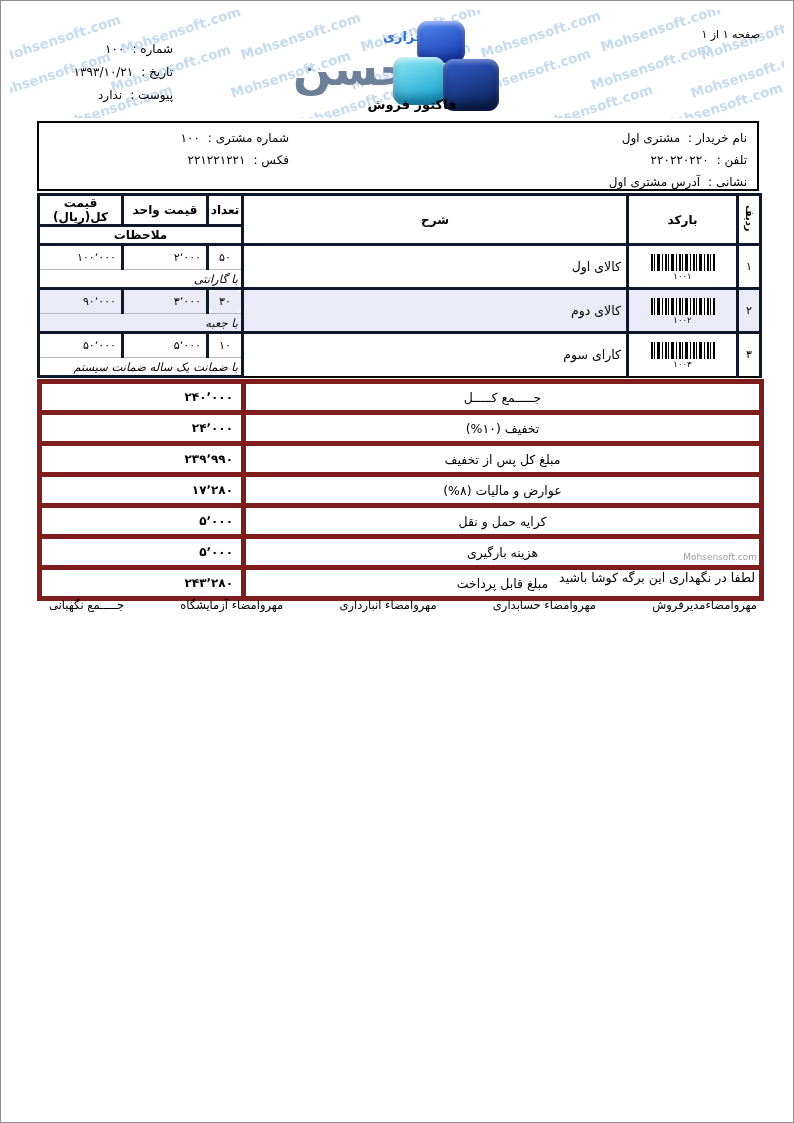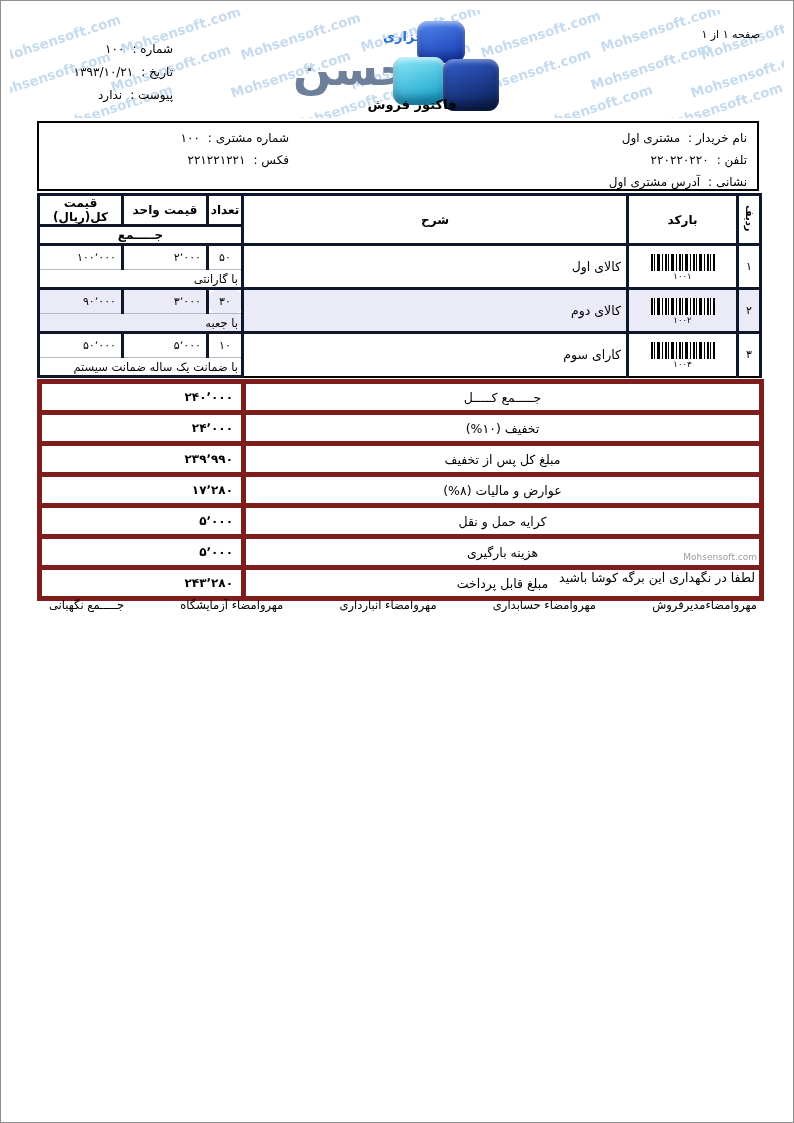--- a/index.html
+++ b/index.html
@@ -57,21 +57,21 @@
   tr.h1 th[rowspan]{border-bottom:2px solid #000;}
   tr.h2 th{border-bottom:2px solid #000;}
   .vert{writing-mode:vertical-rl;font-size:10px;margin:auto;}
   td.c-row,th.c-row{border-left:2px solid #000 !important;text-align:center;font-size:11px;}
   td.c-desc,th.c-desc{border-left:2px solid #000 !important;}
   td.c-desc{text-align:right;padding-right:5px;font-size:12.5px;vertical-align:middle;}
   tr.main{height:25px;}
   tr.main td{border-bottom:none;}
   tr.note{height:19px;}
   tr.note td{border-top:1px solid #b9b9c6;text-align:right;padding-right:3px;
-             font-size:11.5px;white-space:nowrap;}
+             font-size:11.5px;white-space:nowrap;font-style:italic;}
   td.c-qty{text-align:center;font-size:11px;border-radius:11px;}
   td.c-num{text-align:right;padding-right:5px;font-size:11px;}
   td.c-bc{text-align:center;vertical-align:middle;}
   .bars{width:64px;height:17px;margin:2px auto 0;
         background:repeating-linear-gradient(90deg,#000 0 2px,#fff 2px 3px,#000 3px 4px,
                    #fff 4px 6px,#000 6px 9px,#fff 9px 11px,#000 11px 12px,#fff 12px 14px);}
   .bc-num{display:block;font-size:8.5px;line-height:10px;}
   tr.shaded td{background:#ebebf7;}
   
   .summary{position:absolute;left:36px;top:378px;width:722px;border-collapse:collapse;
@@ -179,21 +179,21 @@
     <tbody>
         <tr class="h1">
       <th rowspan="2" class="c-row"><span class="vert">ردیف</span></th>
       <th rowspan="2">بارکد</th>
       <th rowspan="2" class="c-desc">شرح</th>
       <th>تعداد</th>
       <th>قیمت واحد</th>
       <th>قیمت کل(ریال)</th>
     </tr>
     <tr class="h2">
-      <th colspan="3">جـــــمع</th>
+      <th colspan="3">ملاحظات</th>
     </tr>
 
     <tr class="main">
       <td rowspan="2" class="c-row">۱</td>
       <td rowspan="2" class="c-bc">
         <div class="bars"></div>
         <span class="bc-num">۱۰۰۱</span>
       </td>
       <td rowspan="2" class="c-desc">کالای اول</td>
       <td class="c-qty">۵۰</td>

